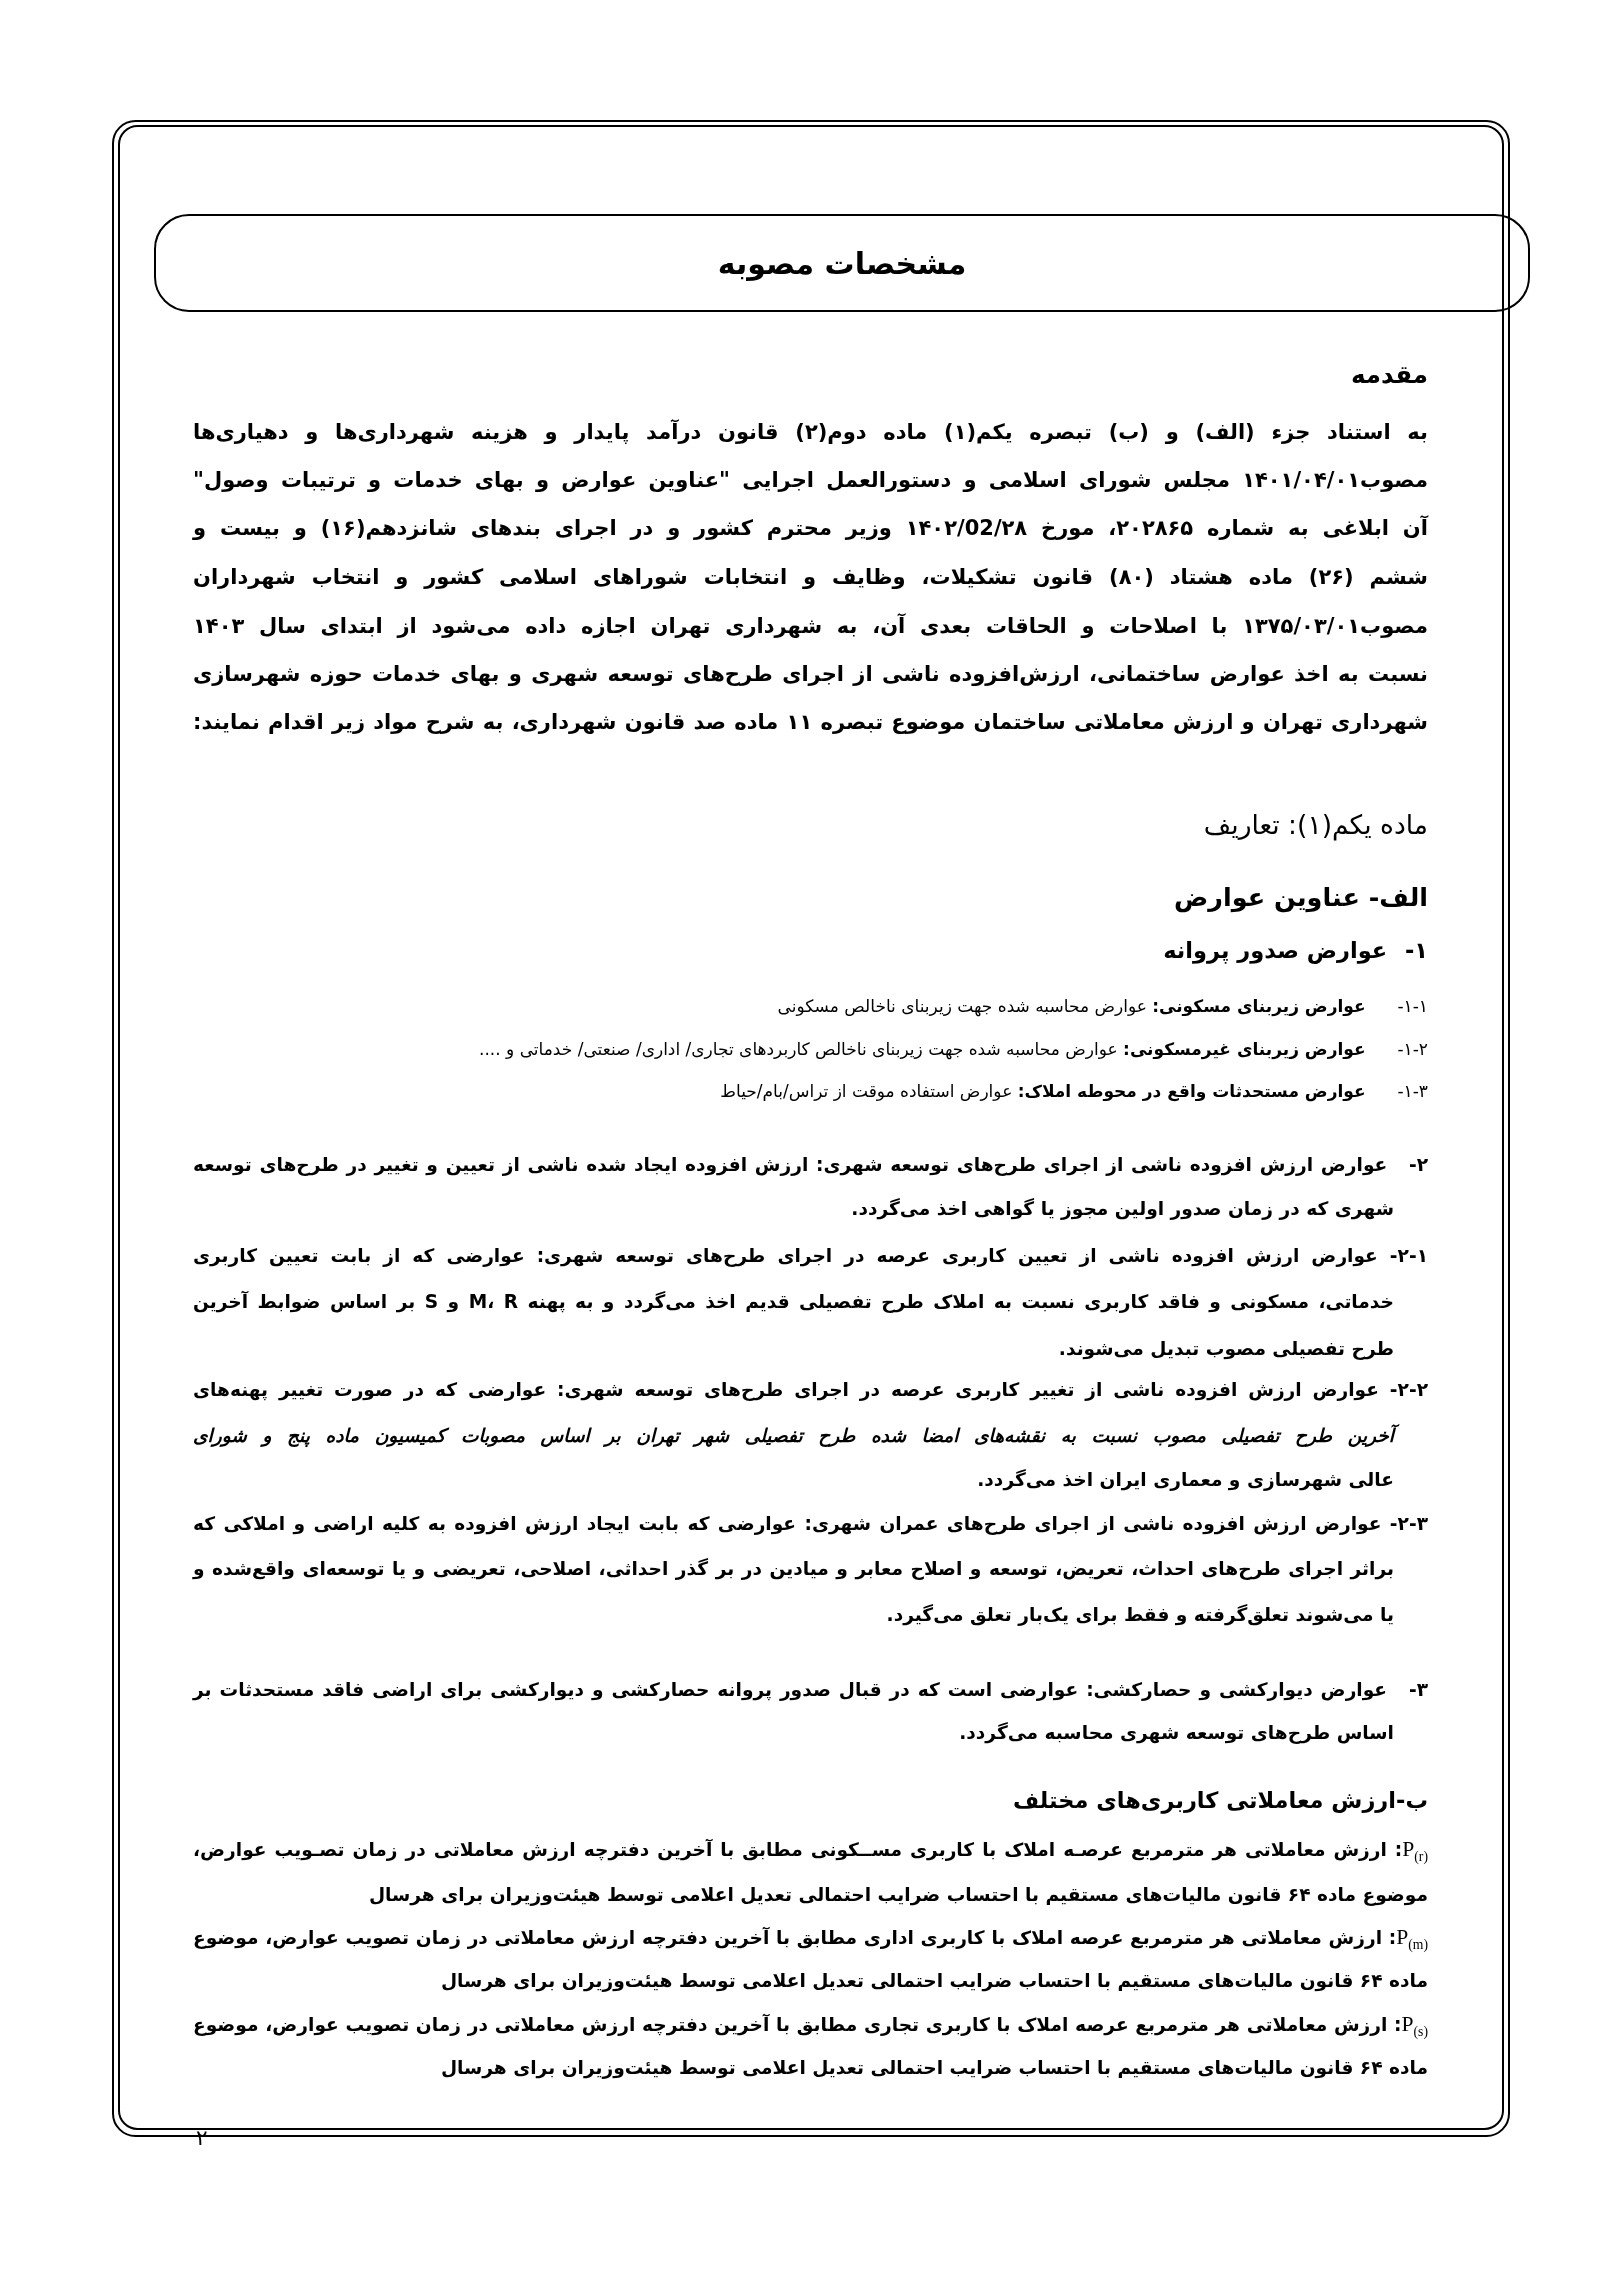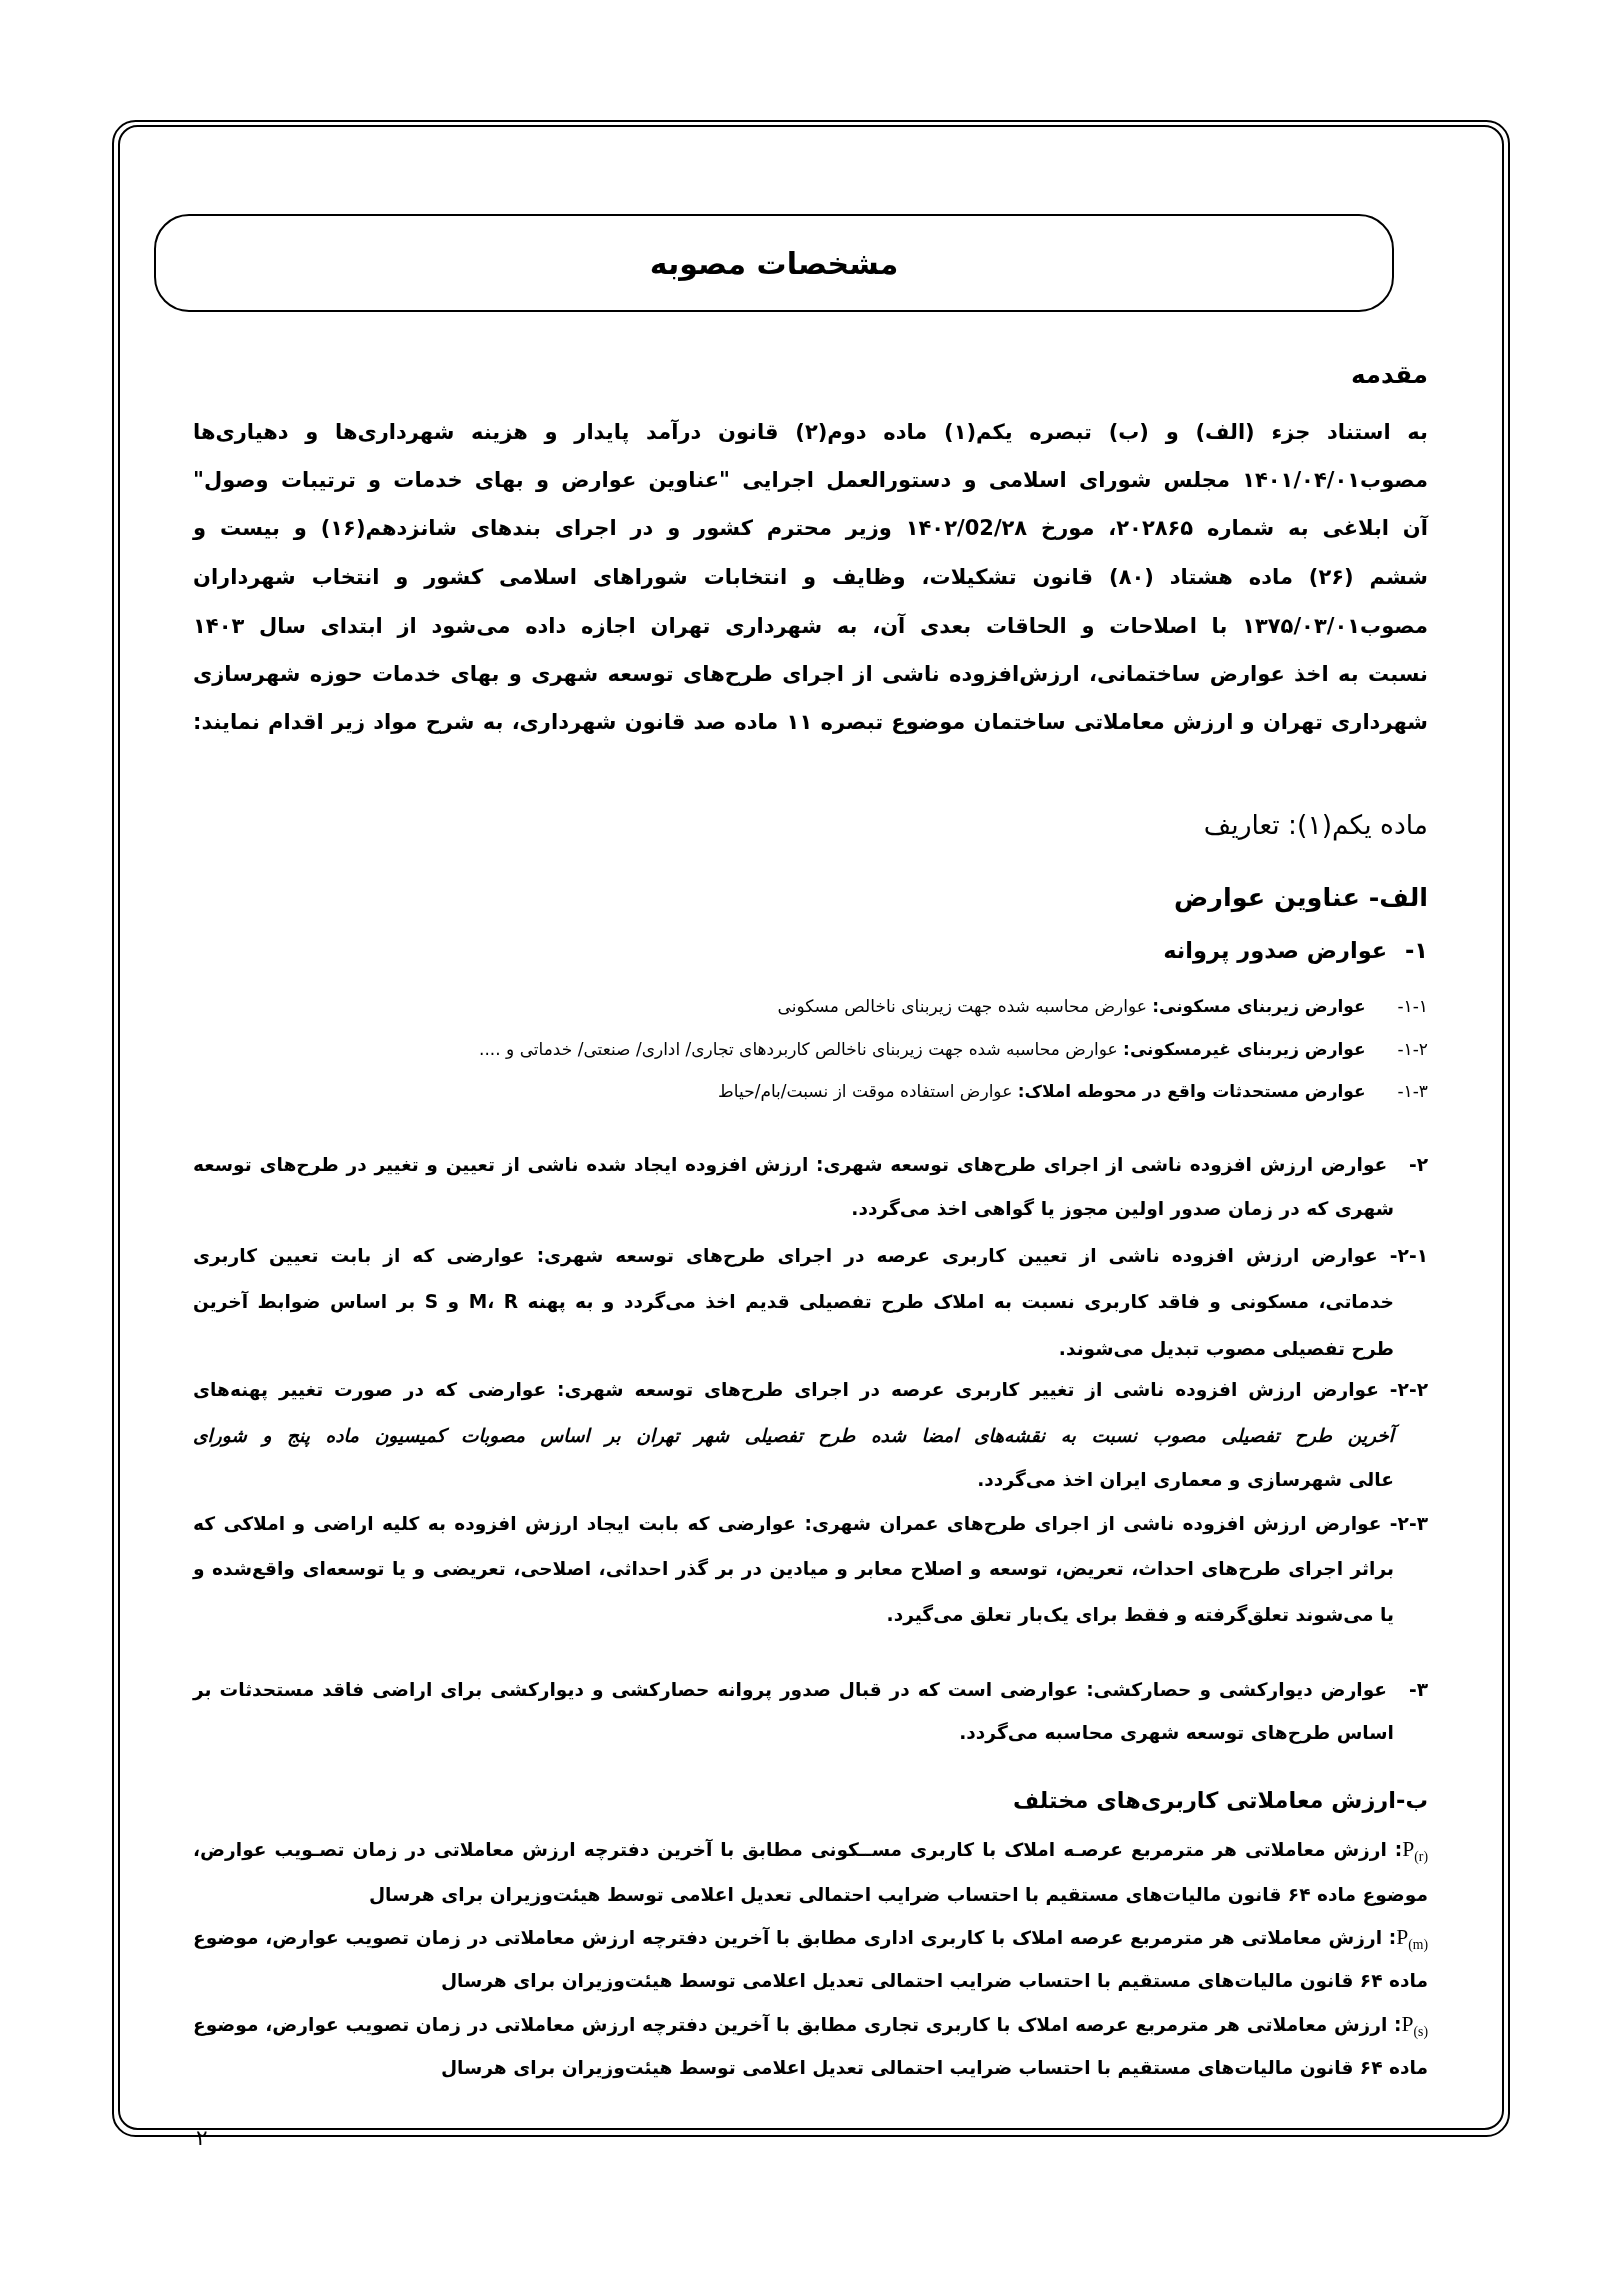--- a/index.html
+++ b/index.html
@@ -2,21 +2,21 @@
 <html><head>
 <meta charset="utf-8">
 <style>
   html, body { margin: 0; padding: 0; background: #ffffff; }
   body { width: 1621px; height: 2293px; position: relative; overflow: hidden;
          font-family: "DejaVu Sans", sans-serif; color: #000; }
   .frame-outer { position: absolute; left: 112px; top: 120px; width: 1398px; height: 2017px;
                  border: 2.9px solid #000; border-radius: 23.5px; box-sizing: border-box; }
   .frame-inner { position: absolute; left: 118px; top: 125px; width: 1386px; height: 2005px;
                  border: 2px solid #000; border-radius: 19.6px; box-sizing: border-box; }
-  .title-box { position: absolute; left: 154px; top: 214px; width: 1240px; height: 98px;
+  .title-box { position: absolute; left: 154px; top: 214px; width: 1376px; height: 98px;
                border: 2.5px solid #000; border-radius: 35px; box-sizing: border-box;
                display: flex; align-items: center; justify-content: center; }
   .title-box span { font-size: 30px; font-weight: bold; direction: rtl; }
   .line { position: absolute; direction: rtl; text-align: right; white-space: nowrap;
           right: 193px; line-height: 1; }
   .just { left: 193px; text-align-last: justify; text-align: justify; }
   .h-intro { font-size: 24.5px; font-weight: bold; }
   .body-txt { font-size: 21px; font-weight: bold; }
   .h-article { font-size: 26.5px; font-weight: normal; }
   .h-sec { font-size: 25.5px; font-weight: bold; }
@@ -59,21 +59,21 @@
 <div class="line sub" style="top:998px;">
   <span class="num" style="min-width:57px">۱-۱-</span>
   <b>عوارض زیربنای مسکونی:</b><span> عوارض محاسبه شده جهت زیربنای ناخالص مسکونی</span>
 </div>
 <div class="line sub" style="top:1041px;">
   <span class="num" style="min-width:57px">۱-۲-</span>
   <b>عوارض زیربنای غیرمسکونی:</b><span> عوارض محاسبه شده جهت زیربنای ناخالص کاربردهای تجاری/ اداری/ صنعتی/ خدماتی و ....</span>
 </div>
 <div class="line sub" style="top:1083px;">
   <span class="num" style="min-width:57px">۱-۳-</span>
-  <b>عوارض مستحدثات واقع در محوطه املاک:</b><span> عوارض استفاده موقت از نسبت/بام/حیاط</span>
+  <b>عوارض مستحدثات واقع در محوطه املاک:</b><span> عوارض استفاده موقت از تراس/بام/حیاط</span>
 </div>
 
 <div class="line para just" style="top:1156px;">
   <span class="num">۲-</span>
   <span>عوارض ارزش افزوده ناشی از اجرای طرح‌های توسعه شهری: ارزش افزوده ایجاد شده ناشی از تعیین و تغییر در طرح‌های توسعه</span>
 </div>
 <div class="line para" style="top:1200px; right:227px;">شهری که در زمان صدور اولین مجوز یا گواهی اخذ می‌گردد.</div>
 
 <div class="line para just" style="top:1247px;">
   <span class="num" style="min-width:29px">۲-۱-</span>

